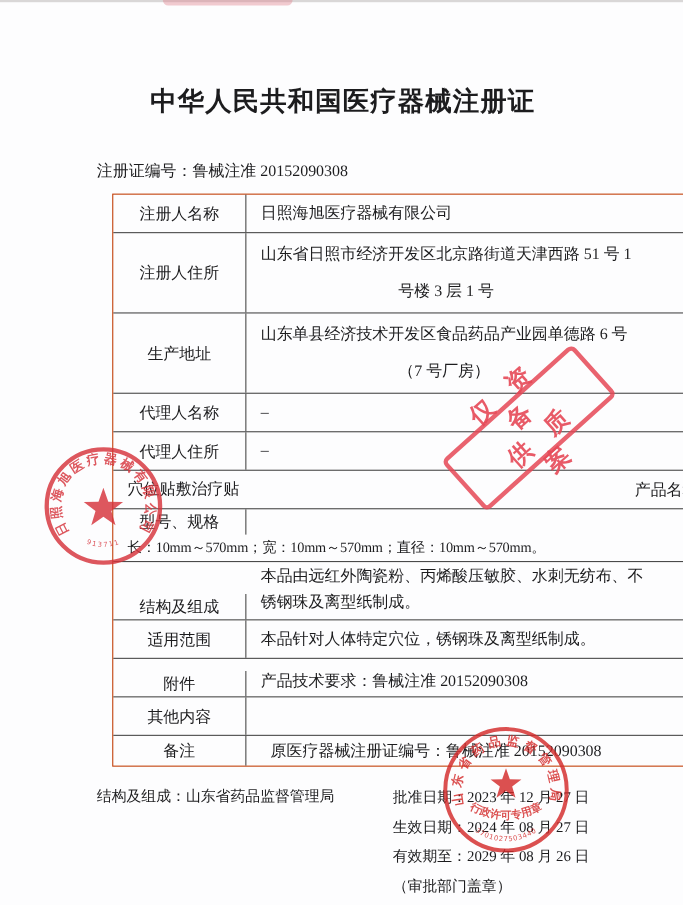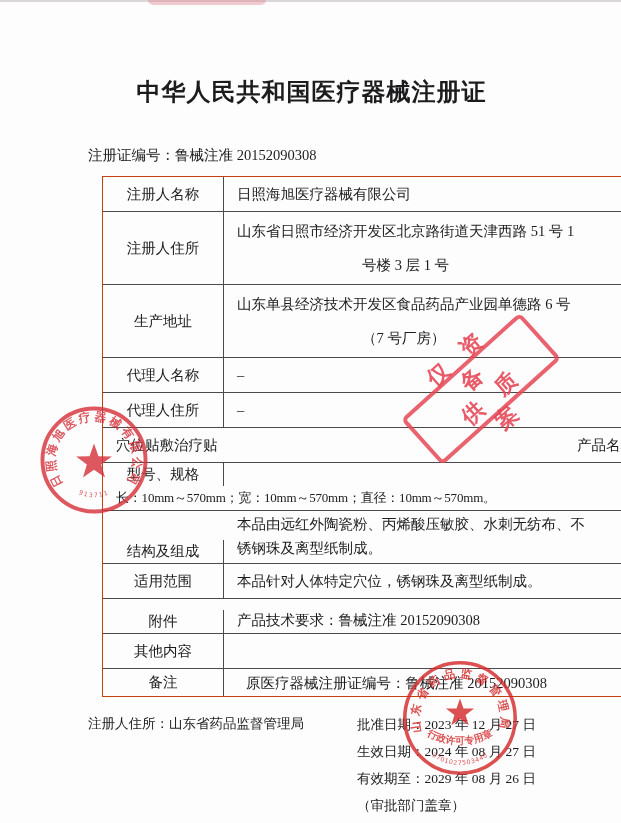--- a/index.html
+++ b/index.html
@@ -157,21 +157,21 @@
       <div class="cell value"></div>
     </div>
     <div class="row">
       <div class="cell label">备注</div>
       <div class="cell value">原医疗器械注册证编号：鲁械注准 20152090308</div>
     </div>
   </div>
 
   <div class="footer">
     <div class="footer-left">
-      <span>注册人住所：</span><span>山东省药品监督管理局</span>
+      <span>结构及组成：</span><span>山东省药品监督管理局</span>
     </div>
     <div class="footer-right">
       <div><span>批准日期：</span><span>2023 年 12 月 27 日</span></div>
       <div><span>生效日期：</span><span>2024 年 08 月 27 日</span></div>
       <div><span>有效期至：</span><span>2029 年 08 月 26 日</span></div>
       <div>（审批部门盖章）</div>
     </div>
   </div>
 
 </div>

